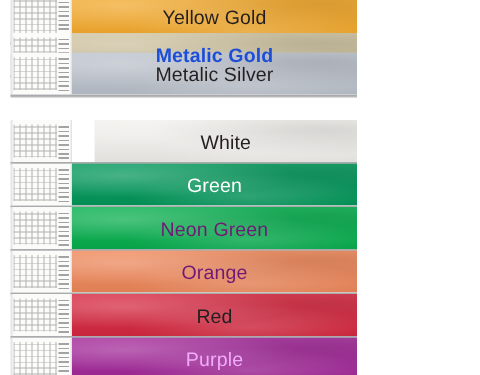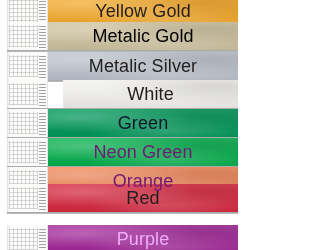--- a/index.html
+++ b/index.html
@@ -110,21 +110,21 @@
     background-image:
       radial-gradient(ellipse at 18% 30%, rgba(255,255,255,0.22) 0%, rgba(255,255,255,0) 52%),
       radial-gradient(ellipse at 62% 78%, rgba(255,255,255,0.16) 0%, rgba(255,255,255,0) 48%),
       radial-gradient(ellipse at 88% 22%, rgba(0,0,0,0.10) 0%, rgba(0,0,0,0) 55%),
       linear-gradient(180deg, rgba(255,255,255,0.10) 0%, rgba(0,0,0,0.07) 100%);
     pointer-events: none;
   }
   .strip-label {
     position: relative;
     z-index: 2;
-    font-size: 18px;
+    font-size: 13px;
     font-weight: 400;
     letter-spacing: 0.1px;
     color: #231f20;
     white-space: nowrap;
     text-align: center;
   }
 
   
   .band-shadow {
     position: absolute;
@@ -155,26 +155,26 @@
     </div>
     <div class="band-row" style="top: 22px; height: 28px;">
       <div class="band">
         <div class="stub">
           <div class="stub-edge"></div>
           <div class="stub-dots"></div>
           <div class="stub-microtext"></div>
         </div>
         <div class="strip" style="background: rgb(207, 195, 159);">
           <div class="strip-texture"></div>
-          <div class="strip-label" style="color: #000000;">Metalic Gold</div>
-        </div>
-      </div>
-      <div class="band-shadow"></div>
-    </div>
-    <div class="band-row" style="top: 52px; height: 28px;">
+          <div class="strip-label" style="color: #1d4ed8; font-weight: bold;">Metalic Gold</div>
+        </div>
+      </div>
+      <div class="band-shadow"></div>
+    </div>
+    <div class="band-row" style="top: 35px; height: 28px;">
       <div class="band">
         <div class="stub">
           <div class="stub-edge"></div>
           <div class="stub-dots"></div>
           <div class="stub-microtext"></div>
         </div>
         <div class="strip" style="background: rgb(189, 195, 205);">
           <div class="strip-texture"></div>
           <div class="strip-label" style="color: rgb(35, 31, 32);">Metalic Silver</div>
         </div>
@@ -197,21 +197,21 @@
     </div>
     <div class="band-row" style="top: 109px; height: 28px;">
       <div class="band">
         <div class="stub">
           <div class="stub-edge"></div>
           <div class="stub-dots"></div>
           <div class="stub-microtext"></div>
         </div>
         <div class="strip" style="background: rgb(1, 152, 90);">
           <div class="strip-texture"></div>
-          <div class="strip-label" style="color: #0f172a;">Green</div>
+          <div class="strip-label" style="color: #ffffff;">Green</div>
         </div>
       </div>
       <div class="band-shadow"></div>
     </div>
     <div class="band-row" style="top: 138px; height: 28px;">
       <div class="band">
         <div class="stub">
           <div class="stub-edge"></div>
           <div class="stub-dots"></div>
           <div class="stub-microtext"></div>
@@ -230,21 +230,21 @@
           <div class="stub-dots"></div>
           <div class="stub-microtext"></div>
         </div>
         <div class="strip" style="background: rgb(240, 136, 90);">
           <div class="strip-texture"></div>
           <div class="strip-label" style="color: #701a75;">Orange</div>
         </div>
       </div>
       <div class="band-shadow"></div>
     </div>
-    <div class="band-row" style="top: 184px; height: 28px;">
+    <div class="band-row" style="top: 196px; height: 28px;">
       <div class="band">
         <div class="stub">
           <div class="stub-edge"></div>
           <div class="stub-dots"></div>
           <div class="stub-microtext"></div>
         </div>
         <div class="strip" style="background: rgb(215, 40, 64);">
           <div class="strip-texture"></div>
           <div class="strip-label" style="color: rgb(35, 31, 32);">Red</div>
         </div>

